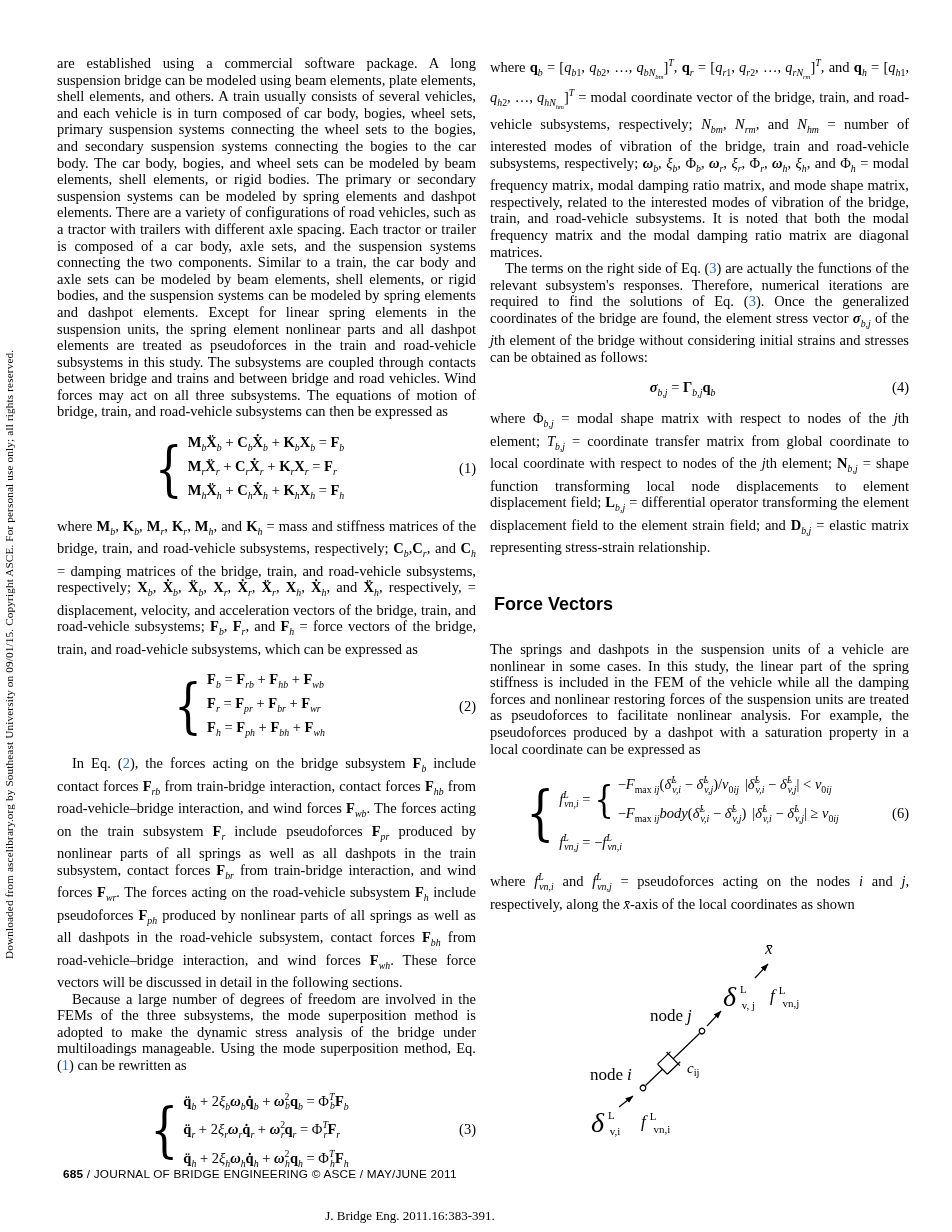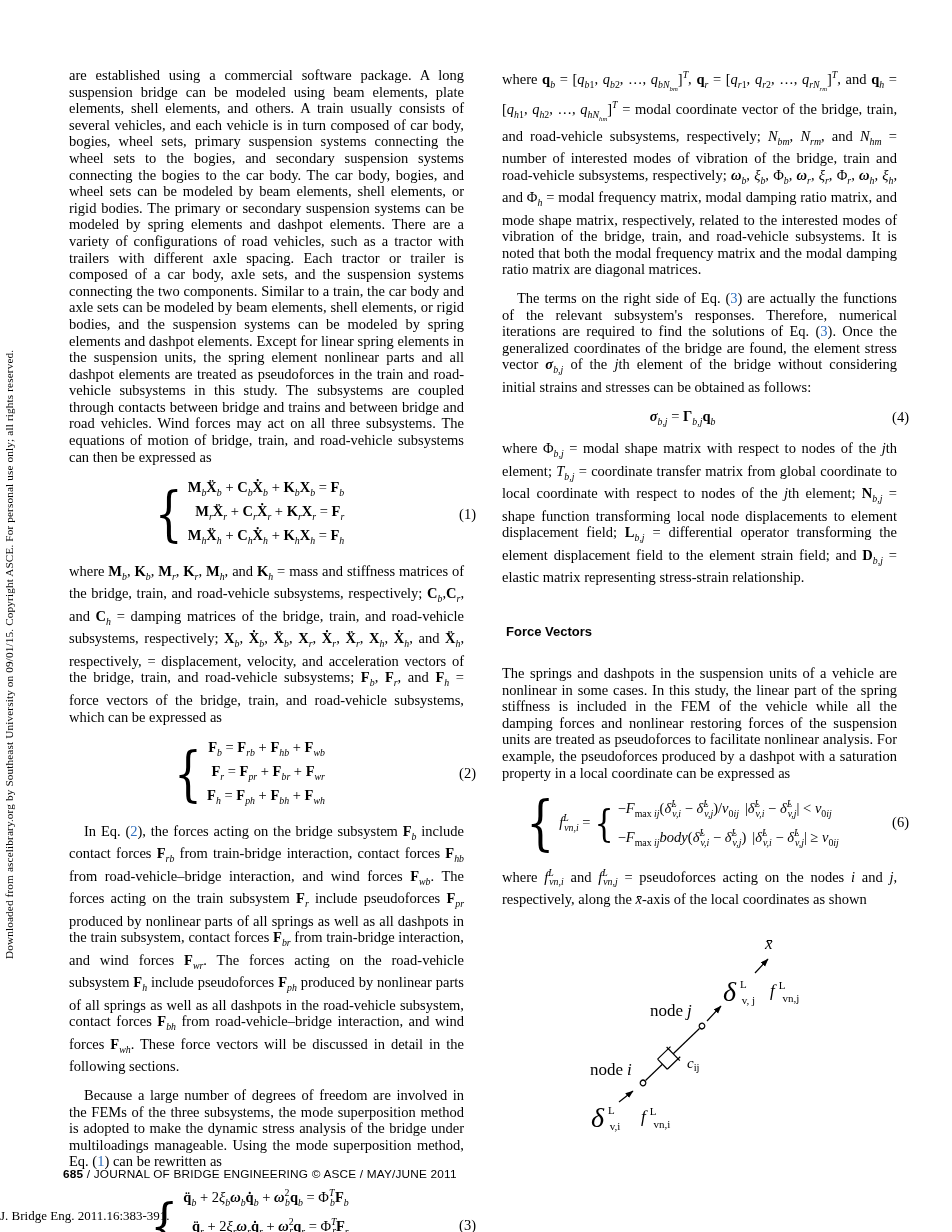--- a/index.html
+++ b/index.html
@@ -6,50 +6,50 @@
   body{width:952px;height:1232px;position:relative;font-family:"Liberation Serif",serif;color:#000;
        --link:#2e6fbe;overflow:hidden;}
   .page{position:absolute;inset:0;}
 
   .sidebar{position:absolute;left:3px;top:283px;height:676px;writing-mode:vertical-rl;
            transform:rotate(180deg);font-size:11.2px;white-space:nowrap;letter-spacing:.15px;}
 
   .columns{position:absolute;top:55px;left:57px;display:flex;gap:14px;}
   .col{width:419px;}
 
-  p.body{font-size:14.5px;line-height:16.6px;text-align:justify;margin:12px;}
+  p.body{font-size:14.5px;line-height:16.6px;text-align:justify;margin:0;}
   p.ind{text-indent:15px;}
   sup{font-size:.68em;}
   sub{font-size:.68em;}
   sup + sub{margin-left:-.45em;}
   .lnk{color:var(--link);}
 
   .eq{display:flex;align-items:center;margin:13px 0;font-size:14.5px;}
   .eqmid{flex:1;display:flex;justify-content:center;}
   .eqnum{width:34px;text-align:right;}
   .sys{display:flex;align-items:center;}
   .syslines .eline{line-height:19px;}
-  .eline{white-space:nowrap;text-align:right;}
+  .eline{white-space:nowrap;}
   .brace{font-family:"DejaVu Serif",serif;font-weight:400;line-height:1;display:inline-block;}
   .b3{font-size:44px;transform:scaleY(1.35);margin-right:5px;}
   .b2{font-size:30px;transform:scaleY(1.25);margin:0 4px;}
   .eq6row1{display:flex;align-items:center;}
   .cases{display:flex;flex-direction:column;}
   .caserow{display:flex;line-height:19px;}
   .cond{margin-left:6px;}
 
-  .h1{font-family:"Liberation Sans",sans-serif;font-weight:bold;font-size:13px;margin:38px 16px 26px;}
+  .h1{font-family:"Liberation Sans",sans-serif;font-weight:bold;font-size:18px;margin:38px 4px 26px;}
   .h2{font-family:"Liberation Sans",sans-serif;font-weight:bold;font-style:italic;font-size:15px;margin:0 0 13px;}
 
   .fig{text-align:center;margin-top:12px;}
   .fig svg{font-family:"Liberation Serif",serif;}
 
   .footer-left{position:absolute;left:63px;top:1167px;font-family:"Liberation Sans",sans-serif;
                font-size:11.8px;letter-spacing:.2px;}
-  .footer-center{position:absolute;left:0;top:1208px;width:820px;font-size:13px;}
+  .footer-center{position:absolute;left:0;top:1208px;width:820px;text-align:center;font-size:13px;}
 </style>
 </head>
 <body>
 
 <div class="page">
 
   <div class="sidebar">Downloaded from ascelibrary.org by Southeast University on 09/01/15. Copyright ASCE. For personal use only; all rights reserved.</div>
 
   <div class="columns">
 
@@ -135,20 +135,21 @@
                   <div class="caserow">
                     <span class="eline">−<i>F</i><sub>max <i>ij</i></sub>(<i>δ̇</i><sup><i>L</i></sup><sub><i>v,i</i></sub> − <i>δ̇</i><sup><i>L</i></sup><sub><i>v,j</i></sub>)/<i>ν</i><sub>0<i>ij</i></sub></span>
                     <span class="eline cond">|<i>δ̇</i><sup><i>L</i></sup><sub><i>v,i</i></sub> − <i>δ̇</i><sup><i>L</i></sup><sub><i>v,j</i></sub>| &lt; <i>ν</i><sub>0<i>ij</i></sub></span>
                   </div>
                   <div class="caserow">
                     <span class="eline">−<i>F</i><sub>max <i>ij</i></sub><i>body</i>(<i>δ̇</i><sup><i>L</i></sup><sub><i>v,i</i></sub> − <i>δ̇</i><sup><i>L</i></sup><sub><i>v,j</i></sub>)</span>
                     <span class="eline cond">|<i>δ̇</i><sup><i>L</i></sup><sub><i>v,i</i></sub> − <i>δ̇</i><sup><i>L</i></sup><sub><i>v,j</i></sub>| ≥ <i>ν</i><sub>0<i>ij</i></sub></span>
                   </div>
                 </div>
               </div>
+              <div class="eline"><i>f</i><sup><i>L</i></sup><sub><i>vn,j</i></sub> = −<i>f</i><sup><i>L</i></sup><sub><i>vn,i</i></sub></div>
             </div>
           </div>
         </div>
         <span class="eqnum">(6)</span>
       </div>
 
       <p class="body">where <i>f</i><sup><i>L</i></sup><sub><i>vn,i</i></sub> and <i>f</i><sup><i>L</i></sup><sub><i>vn,j</i></sub> = pseudoforces acting on the nodes <i>i</i> and <i>j</i>, respectively, along the <i>x̄</i>-axis of the local coordinates as shown</p>
 
       <div class="fig">
         <svg width="418" height="232" viewBox="0 0 418 232">

